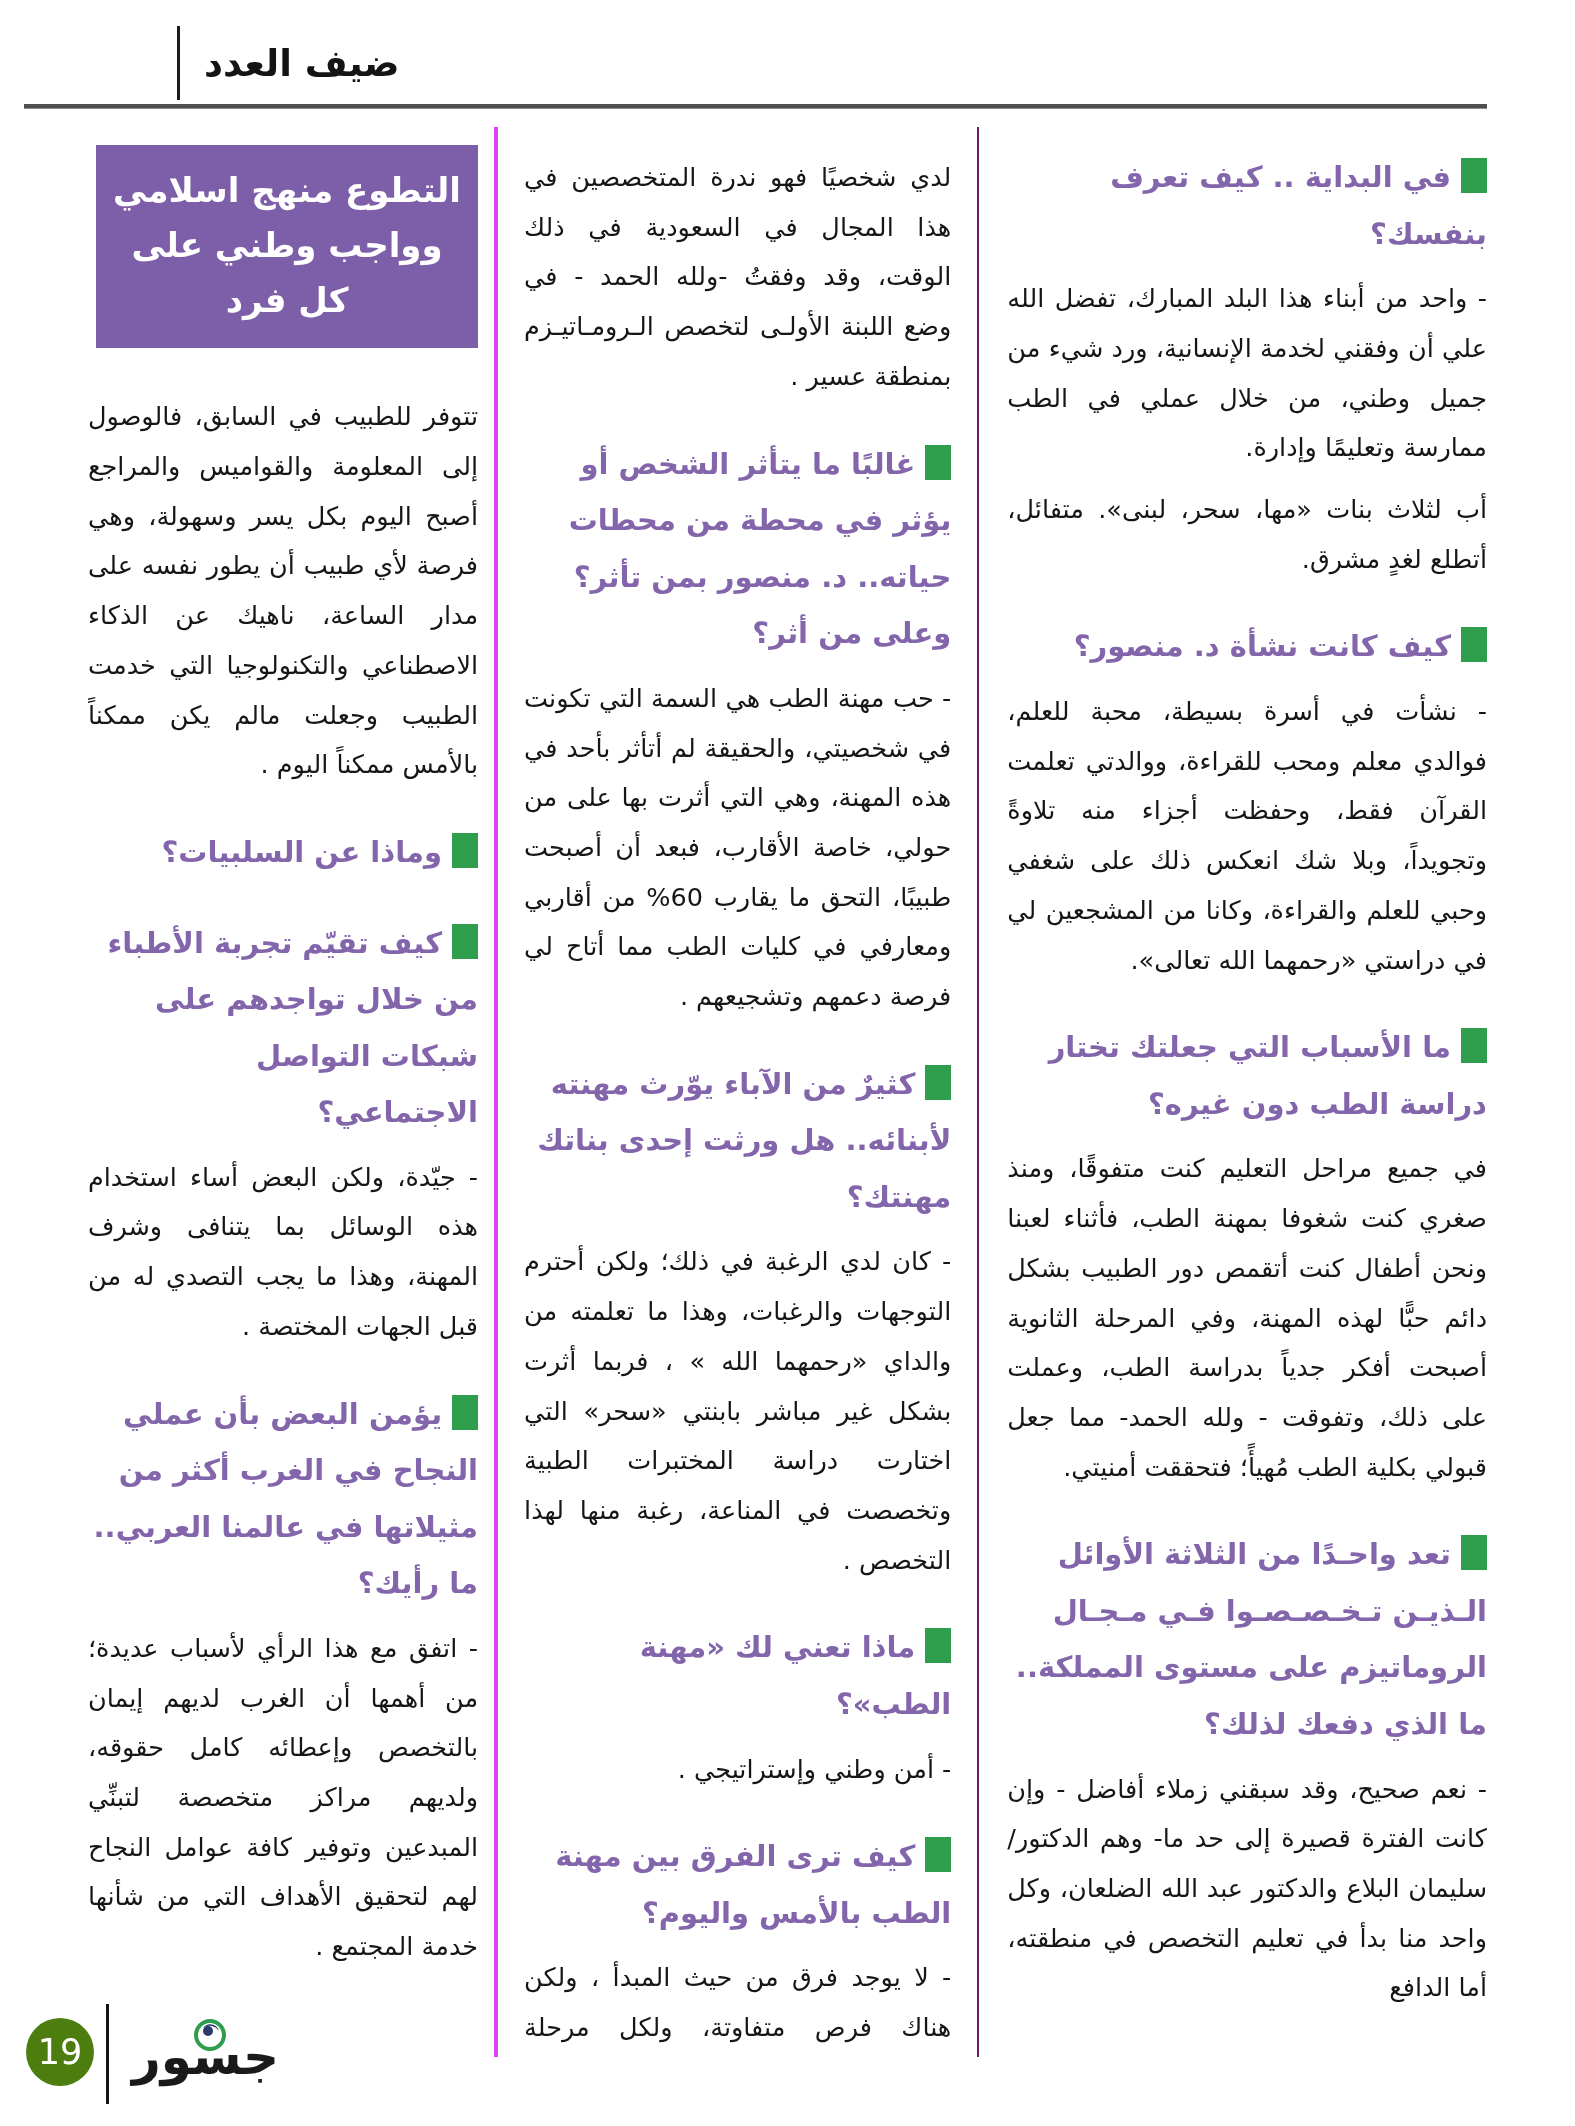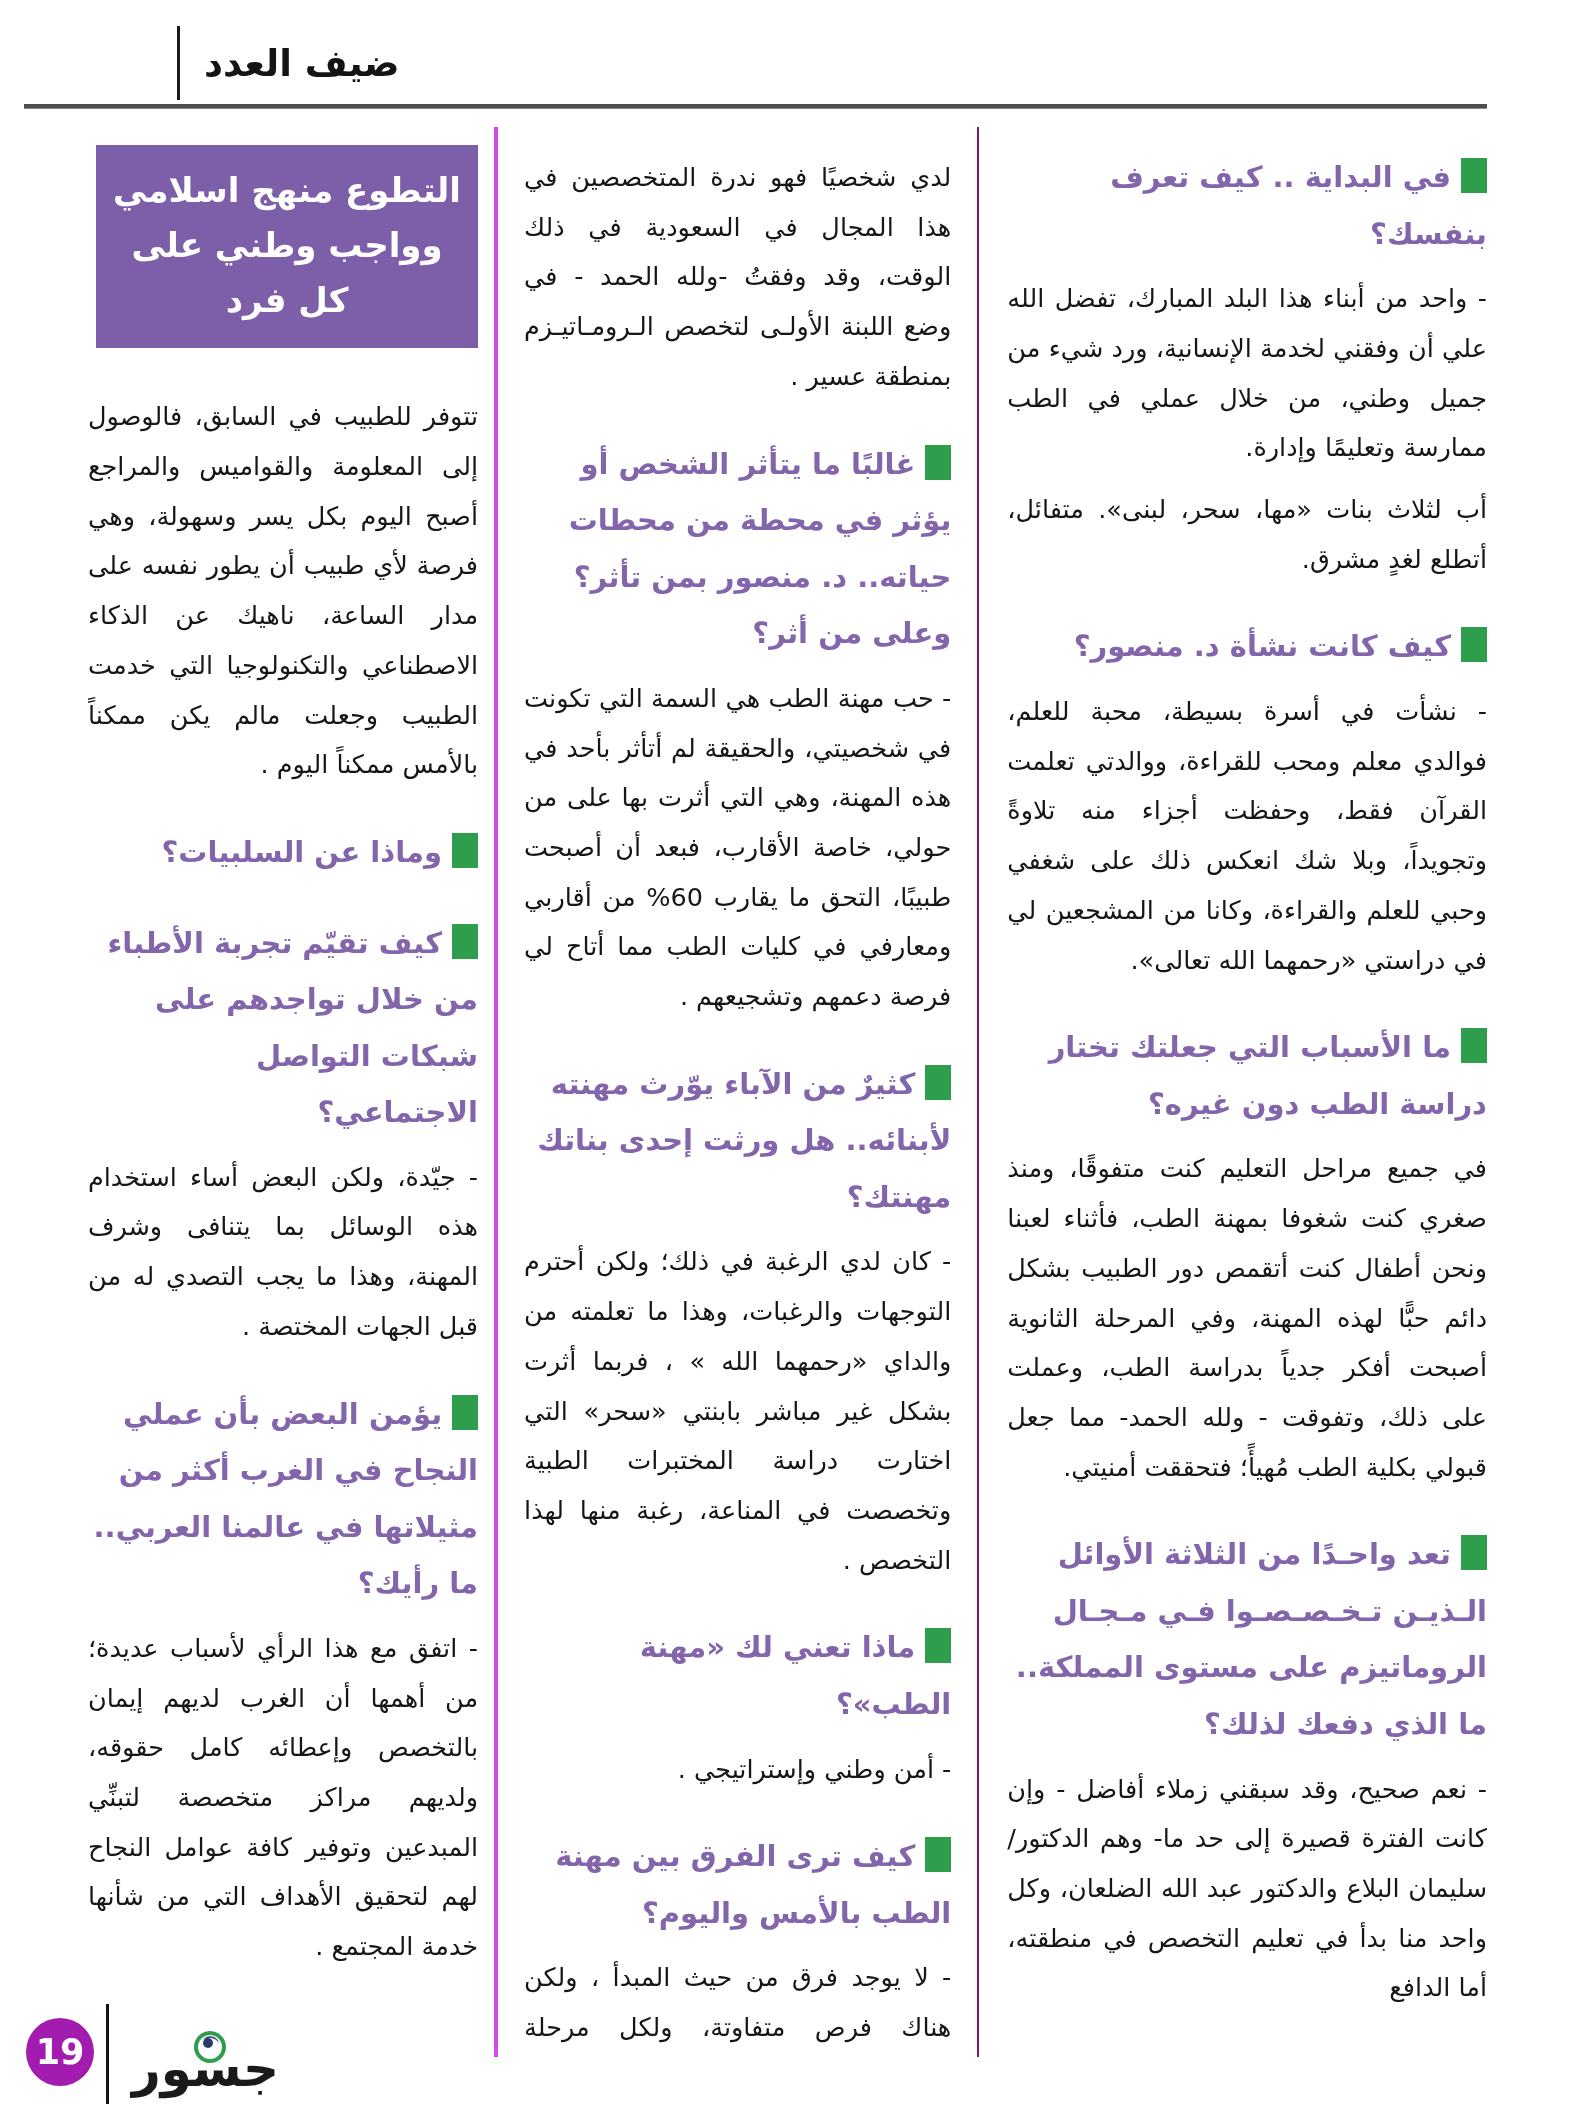--- a/index.html
+++ b/index.html
@@ -59,32 +59,32 @@
     width:382px;margin:18px 0 44px;
     background:#7c5ea9;color:#ffffff;
     text-align:center;font-weight:bold;
     font-size:34px;line-height:1.62;
     padding:18px 8px 20px;
   }
   
   .pagenum{
     position:absolute;left:26px;top:2018px;
     width:68px;height:68px;border-radius:50%;
-    background:#a21caf;color:#ffffff;
-    font-size:35px;font-weight:bold;
+    background:#4d7c0f;color:#ffffff;
+    font-size:35px;font-weight:normal;
     display:flex;align-items:center;justify-content:center;
     direction:ltr;
   }
   .footer-bar{
     position:absolute;left:106px;top:2004px;
     width:3px;height:100px;background:#141414;
   }
   .logo{
     position:absolute;left:132px;top:2030px;
-    direction:rtl;display:flex;align-items:flex-end;margin-top:12px;
+    direction:rtl;display:flex;align-items:flex-end;
   }
   .logo-word{
     font-size:50px;font-weight:bold;color:#1a1a1a;line-height:1.1;
     font-family:"DejaVu Sans",sans-serif;
   }
   .logo-moon{
     position:absolute;top:-12px;right:52px;width:34px;height:34px;
   }
 </style>
 </head>

